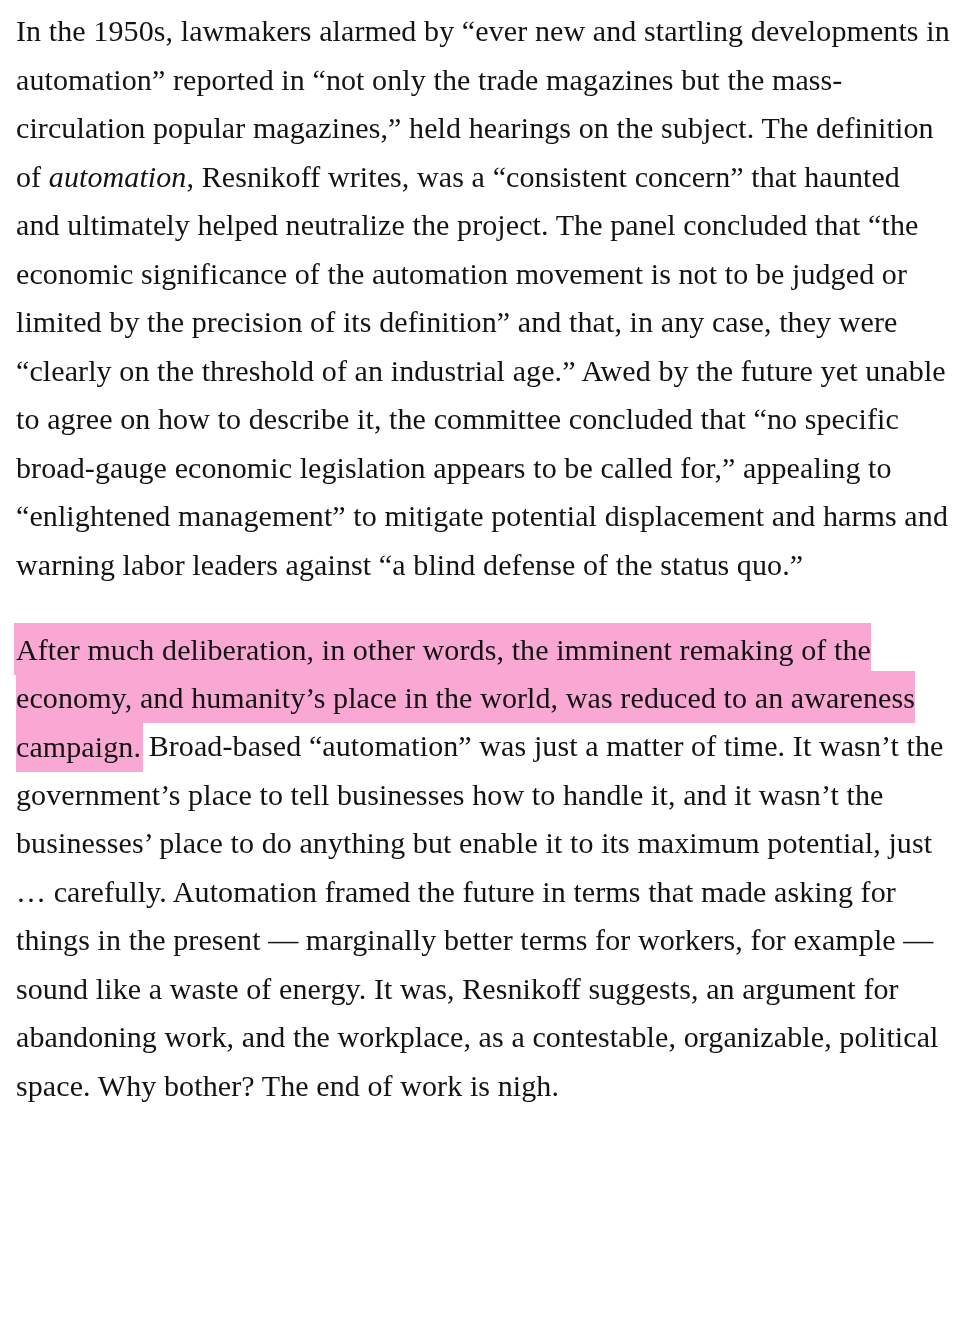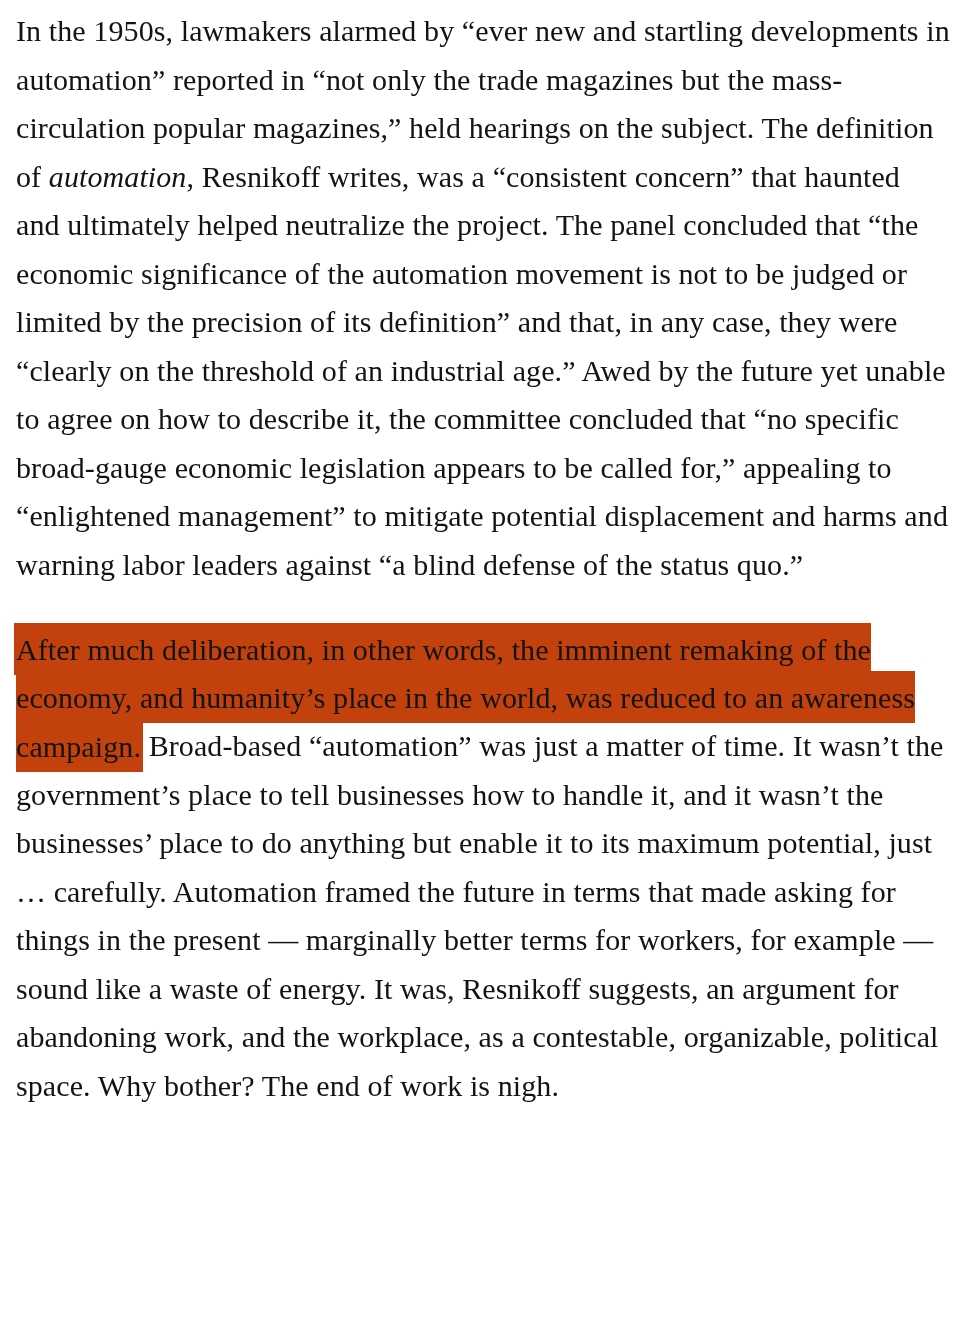--- a/index.html
+++ b/index.html
@@ -25,21 +25,21 @@
   .article-body p {
     margin: 0;
   }
   .article-body p + p {
     margin-top: 36px;
   }
   em.italic-term {
     font-style: italic;
   }
   mark.hl {
-    background-color: #c2410c;
+    background-color: #f9a8d4;
     color: inherit;
     
     padding: 9.5px 2px;
     margin: 0 -2px;
   }
 </style>
 </head>
 <body>
 
 <article class="article-body">

